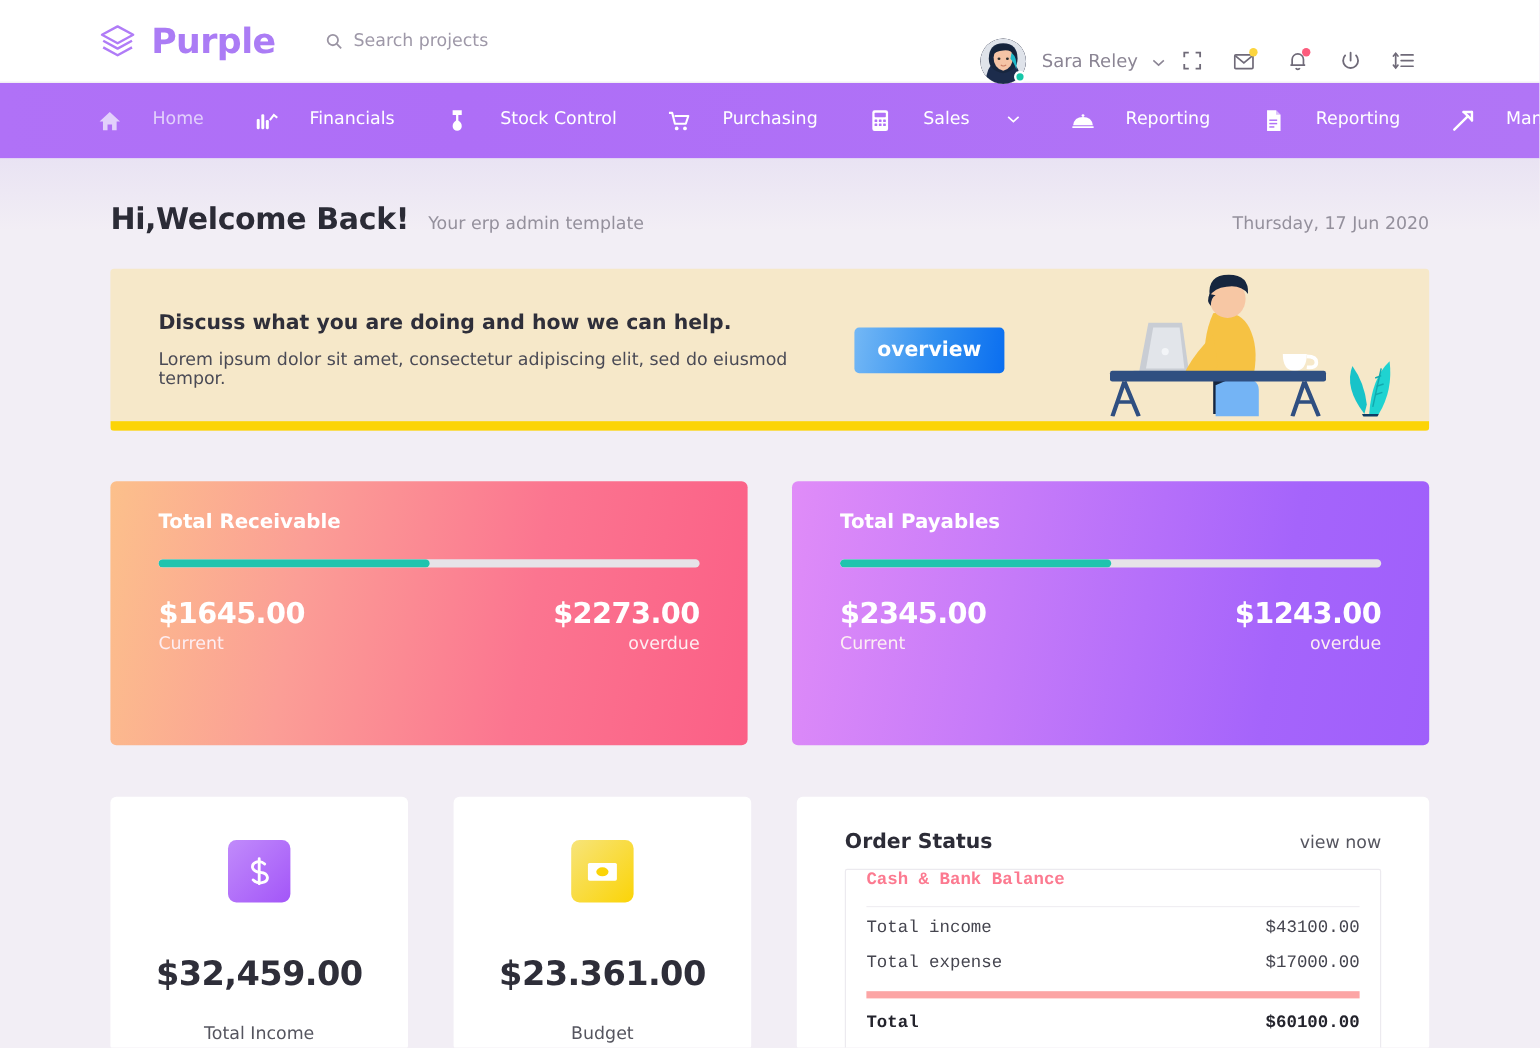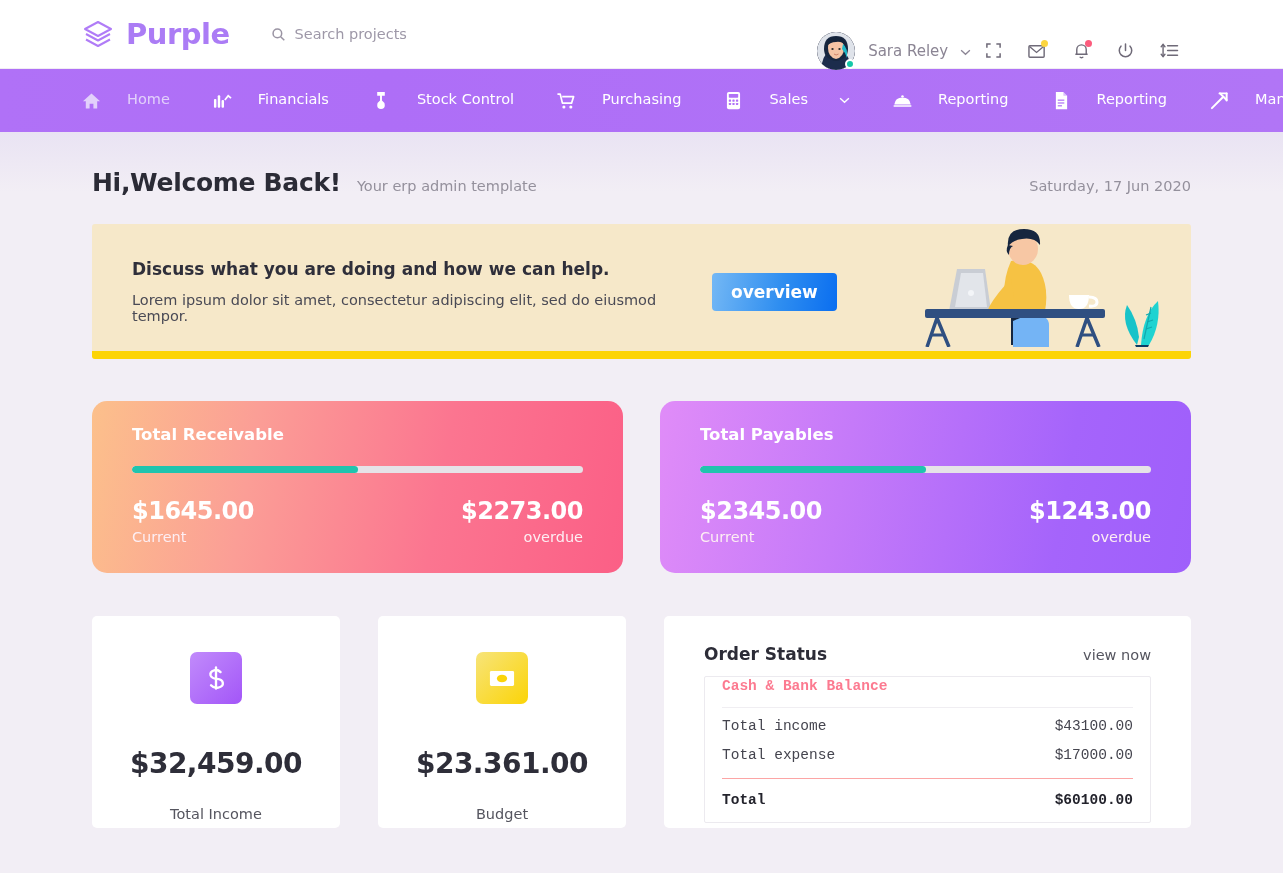--- a/index.html
+++ b/index.html
@@ -118,21 +118,21 @@
     padding: 9px 19px; border: none; border-radius: 4px;
     background: linear-gradient(100deg, #74b8f5 0%, #2f8ef0 55%, #0a6ef0 100%);
     color: #ffffff; font-family: inherit; font-size: 17px; font-weight: bold;
     cursor: pointer;
   }
   .banner-illus { position: absolute; right: 14px; bottom: 8px; }
 
   
   .totals-row { display: flex; gap: 37px; margin-top: 42px; }
   .total-card {
-    flex: 1; height: 172px; border-radius: 15px; padding: 24px 40px 0 40px;
+    flex: 1; height: 220px; border-radius: 5px; padding: 24px 40px 0 40px;
     color: #ffffff; position: relative;
   }
   .card-receivable { background: linear-gradient(100deg, #fcc08b 0%, #fb9e96 30%, #fb7590 65%, #fb5f86 100%); }
   .card-payables  { background: linear-gradient(100deg, #e08cf8 0%, #c57af9 35%, #a564fb 75%, #9f5ffb 100%); }
   .total-title { font-size: 16.5px; font-weight: bold; margin-bottom: 22px; }
   .progress-track {
     height: 7px; border-radius: 4px; background: #e6e3e8; overflow: hidden;
   }
   .progress-fill { height: 100%; border-radius: 4px; background: #20c4ae; }
   .total-figs { display: flex; justify-content: space-between; margin-top: 24px; gap: 44px; }
@@ -177,21 +177,21 @@
     font-size: 14.5px; font-weight: bold; color: #fc7a90;
     padding-bottom: 13px; border-bottom: 1px solid #f0eef2;
   }
   .balance-row {
     display: flex; justify-content: space-between;
     font-size: 14.5px; color: #45454f; padding: 10px 0 3px 0;
   }
   .balance-total {
     display: flex; justify-content: space-between;
     font-size: 14.5px; font-weight: bold; color: #23232c;
-    border-top: 1px solid #fca5a5; margin-top: 12px; padding-top: 13px;
+    border-top: 6px solid #fca5a5; margin-top: 12px; padding-top: 13px;
   }
 </style>
 </head>
 <body>
 
 <div class="topbar">
   <div class="brand">
     <span class="brand-logo">
       <svg viewBox="0 0 32 32" width="32" height="32" fill="none" stroke="#b07cf7" stroke-width="2" stroke-linejoin="round">
         <path d="M16 4 L29 11 L16 18 L3 11 Z"></path>
@@ -394,21 +394,21 @@
       </span>
       <span>Manufacturing</span>
     </div>
   </div>
 
 <div class="page">
 
   <div class="welcome-row">
     <span class="welcome-title">Hi,Welcome Back!</span>
     <span class="welcome-sub">Your erp admin template</span>
-    <span class="welcome-date">Saturday, 17 Jun 2020</span>
+    <span class="welcome-date">Thursday, 17 Jun 2020</span>
   </div>
 
   <div class="banner">
     <div class="banner-text">
       <div class="banner-h">Discuss what you are doing and how we can help.</div>
       <div class="banner-p">Lorem ipsum dolor sit amet, consectetur adipiscing elit, sed do eiusmod tempor.</div>
     </div>
     <button class="overview-btn">overview</button>
     <div class="banner-illus">
       <svg width="262" height="120" viewBox="0 0 262 120">

